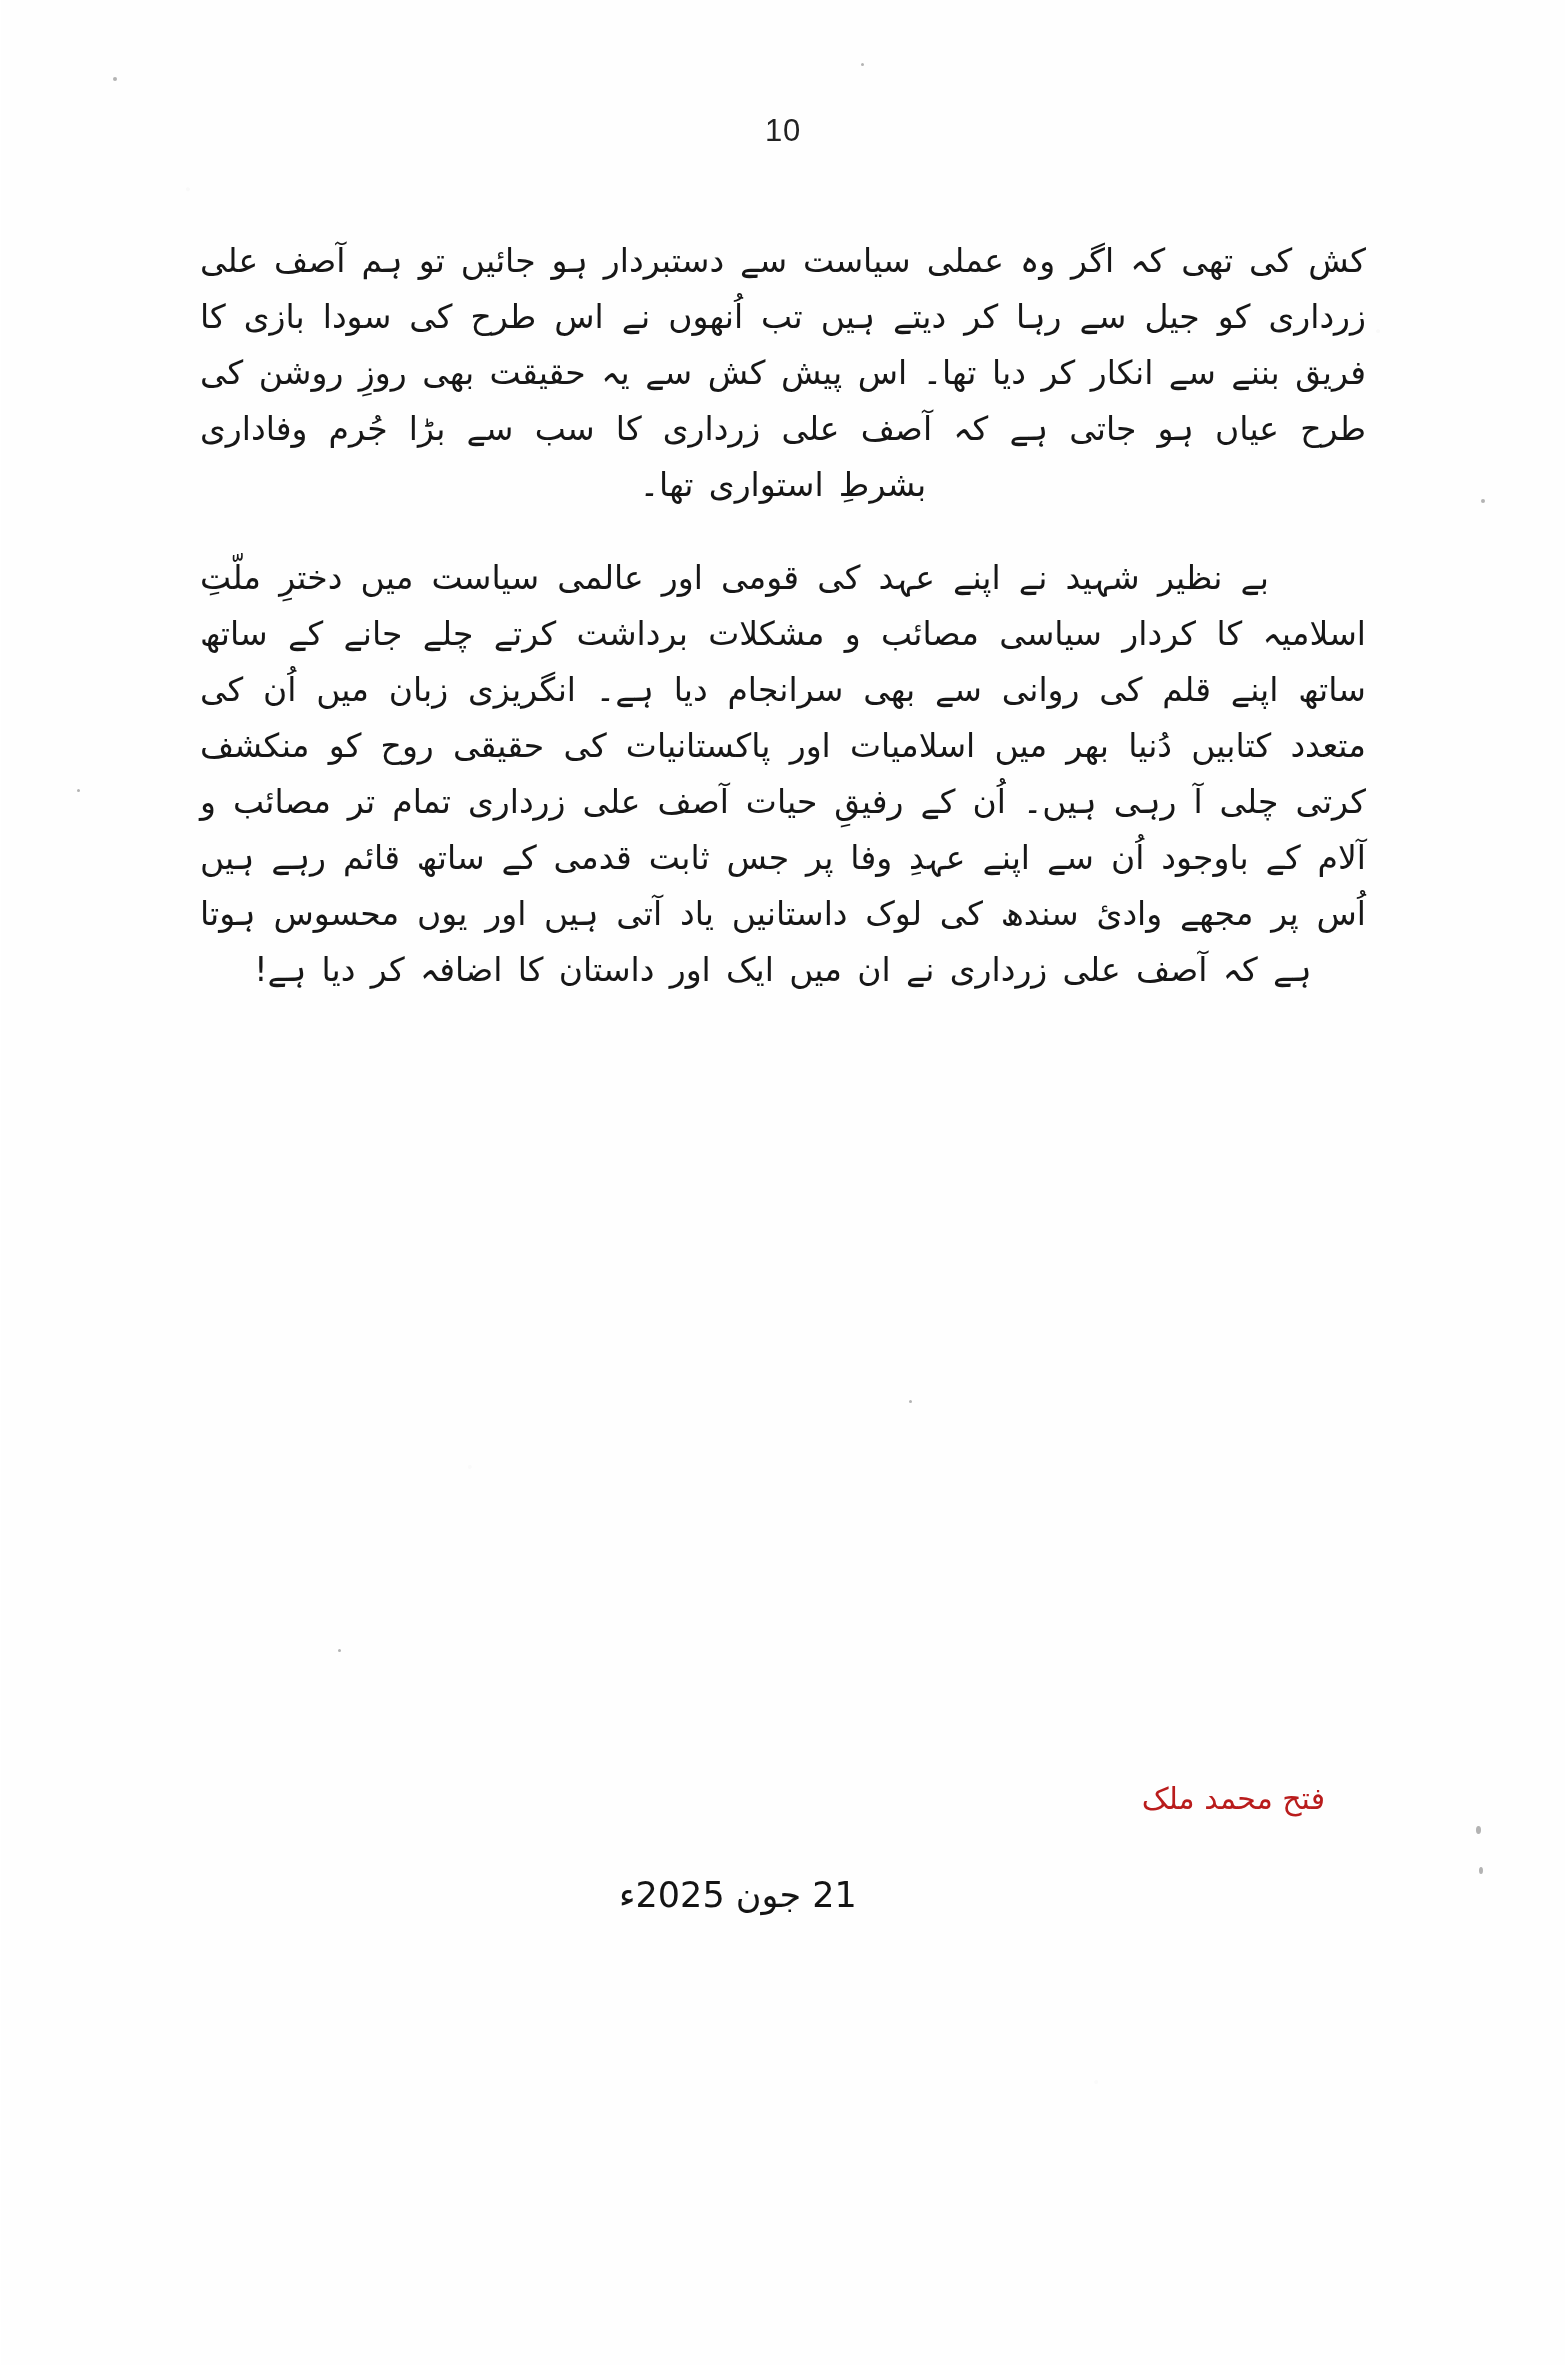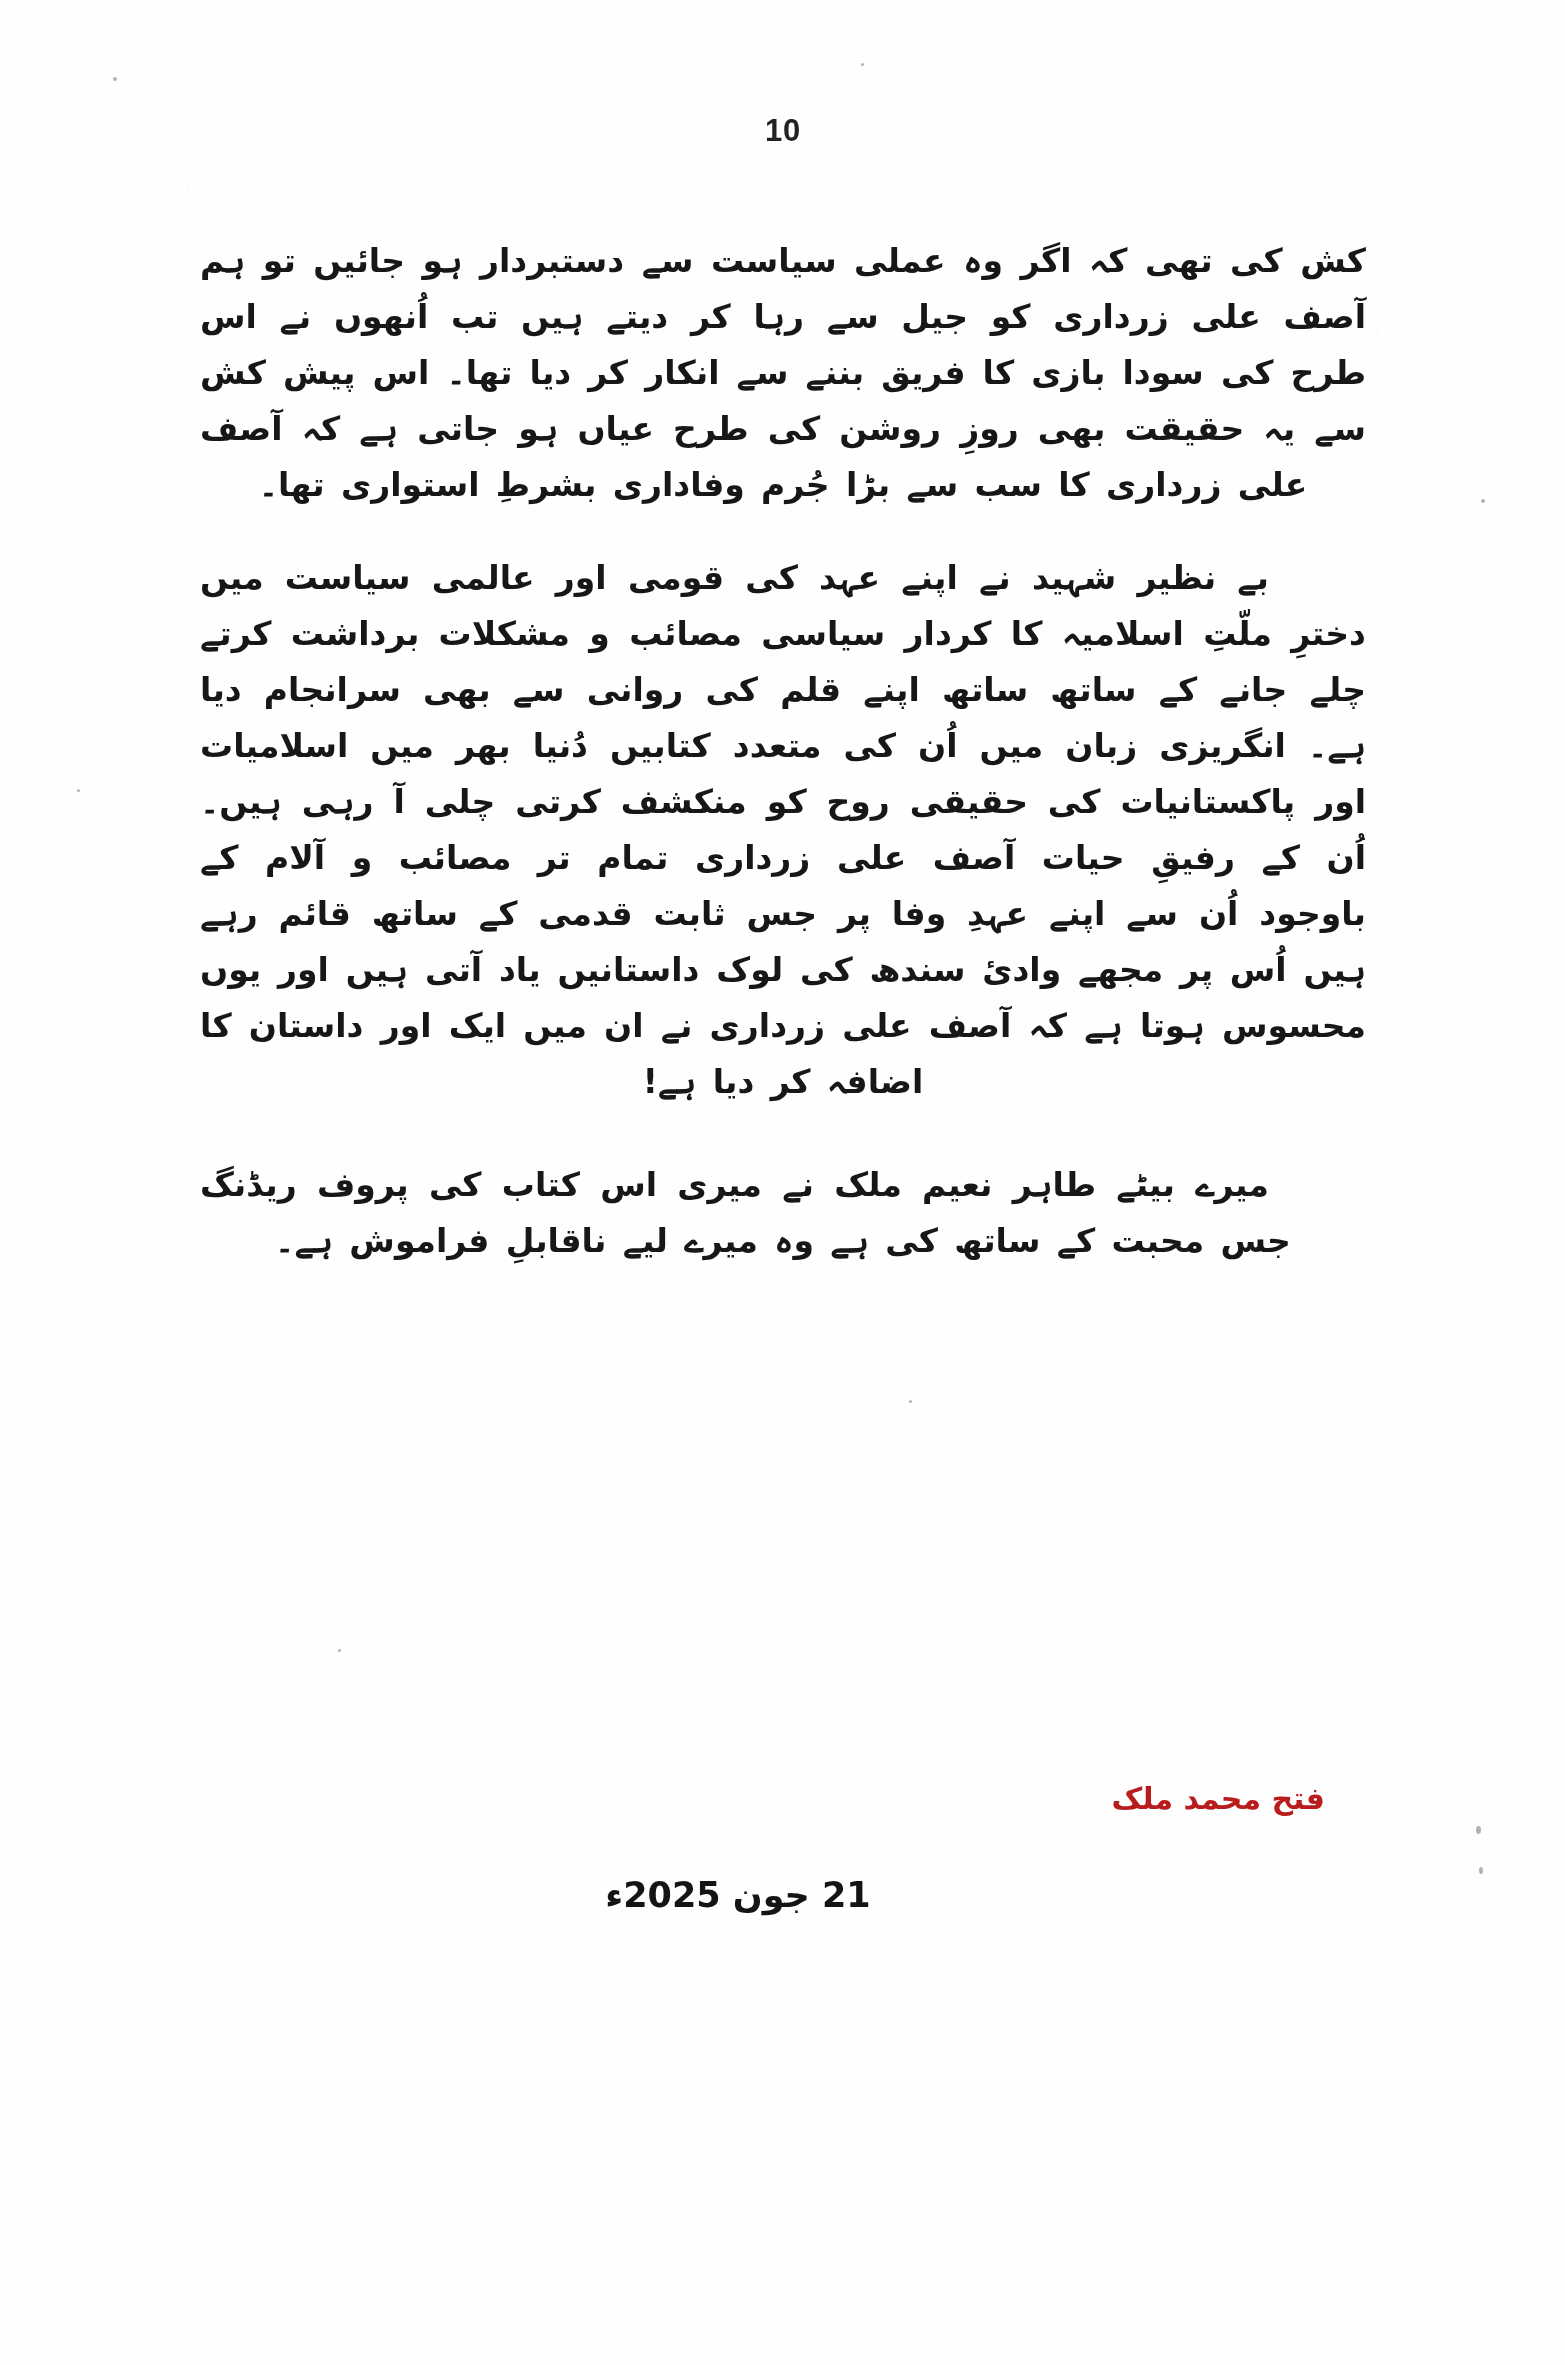--- a/index.html
+++ b/index.html
@@ -26,21 +26,20 @@
       radial-gradient(circle at 88% 14%, rgba(0,0,0,0.018) 0 1.6px, transparent 2.4px),
       radial-gradient(circle at 30% 62%, rgba(0,0,0,0.015) 0 1.6px, transparent 2.4px),
       radial-gradient(circle at 70% 88%, rgba(0,0,0,0.015) 0 1.6px, transparent 2.4px),
       #fefefe;
   }
 
   .page {
     position: absolute;
     inset: 0;
     padding: 18px;
-    font-weight: bold;
   }
 
   .page-number {
     position: absolute;
     top: 113px;
     left: 0;
     right: 0;
     text-align: center;
     font-family: "Liberation Sans", sans-serif;
     font-size: 31px;
@@ -130,21 +129,20 @@
 
 <div class="paper"></div>
 
 <div class="page">
 
   <div class="page-number">10</div>
 
   <div class="content">
     <p class="para block-1">کش کی تھی کہ اگر وہ عملی سیاست سے دستبردار ہو جائیں تو ہم آصف علی زرداری کو جیل سے رہا کر دیتے ہیں تب اُنھوں نے اس طرح کی سودا بازی کا فریق بننے سے انکار کر دیا تھا۔ اس پیش کش سے یہ حقیقت بھی روزِ روشن کی طرح عیاں ہو جاتی ہے کہ آصف علی زرداری کا سب سے بڑا جُرم وفاداری بشرطِ استواری تھا۔</p>
     <p class="para indent block-2">بے نظیر شہید نے اپنے عہد کی قومی اور عالمی سیاست میں دخترِ ملّتِ اسلامیہ کا کردار سیاسی مصائب و مشکلات برداشت کرتے چلے جانے کے ساتھ ساتھ اپنے قلم کی روانی سے بھی سرانجام دیا ہے۔ انگریزی زبان میں اُن کی متعدد کتابیں دُنیا بھر میں اسلامیات اور پاکستانیات کی حقیقی روح کو منکشف کرتی چلی آ رہی ہیں۔ اُن کے رفیقِ حیات آصف علی زرداری تمام تر مصائب و آلام کے باوجود اُن سے اپنے عہدِ وفا پر جس ثابت قدمی کے ساتھ قائم رہے ہیں اُس پر مجھے وادیٔ سندھ کی لوک داستانیں یاد آتی ہیں اور یوں محسوس ہوتا ہے کہ آصف علی زرداری نے ان میں ایک اور داستان کا اضافہ کر دیا ہے!</p>
-    <p class="para indent block-3">میرے بیٹے طاہر نعیم ملک نے میری اس کتاب کی پروف ریڈنگ جس محبت کے ساتھ کی ہے وہ میرے لیے ناقابلِ فراموش ہے۔</p>
   </div>
 
   <div class="signature">فتح محمد ملک</div>
 
   <div class="date">
     <span class="date-inner">21 جون 2025ء</span>
   </div>
 
   <span class="speck s1"></span>
   <span class="speck s2"></span>

